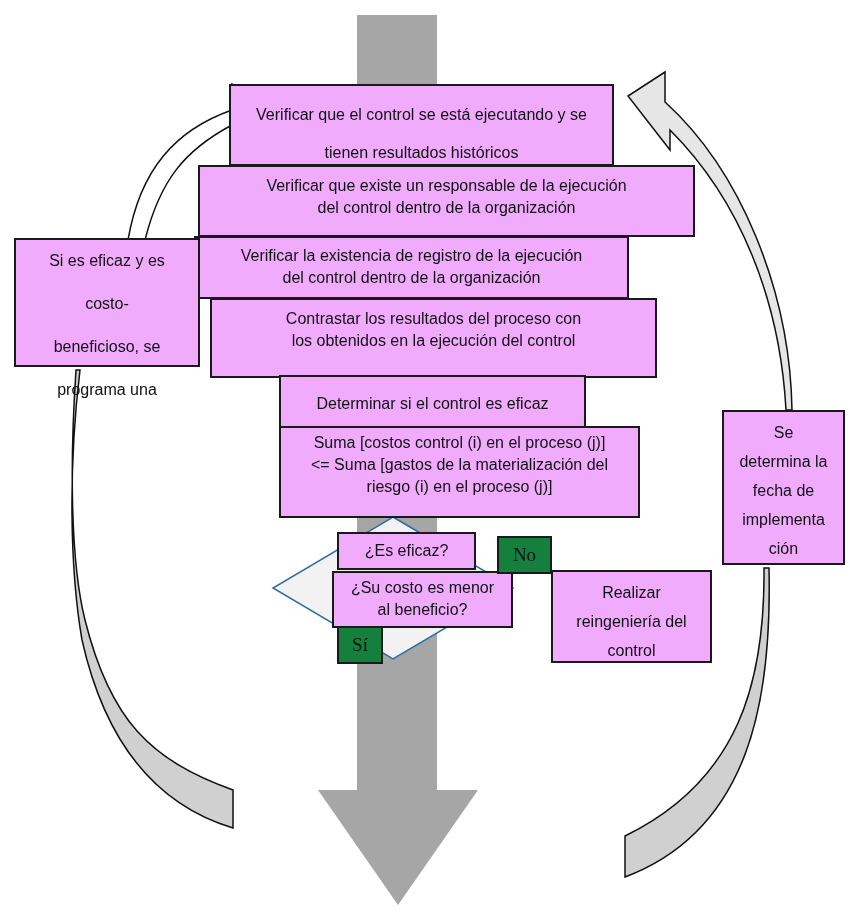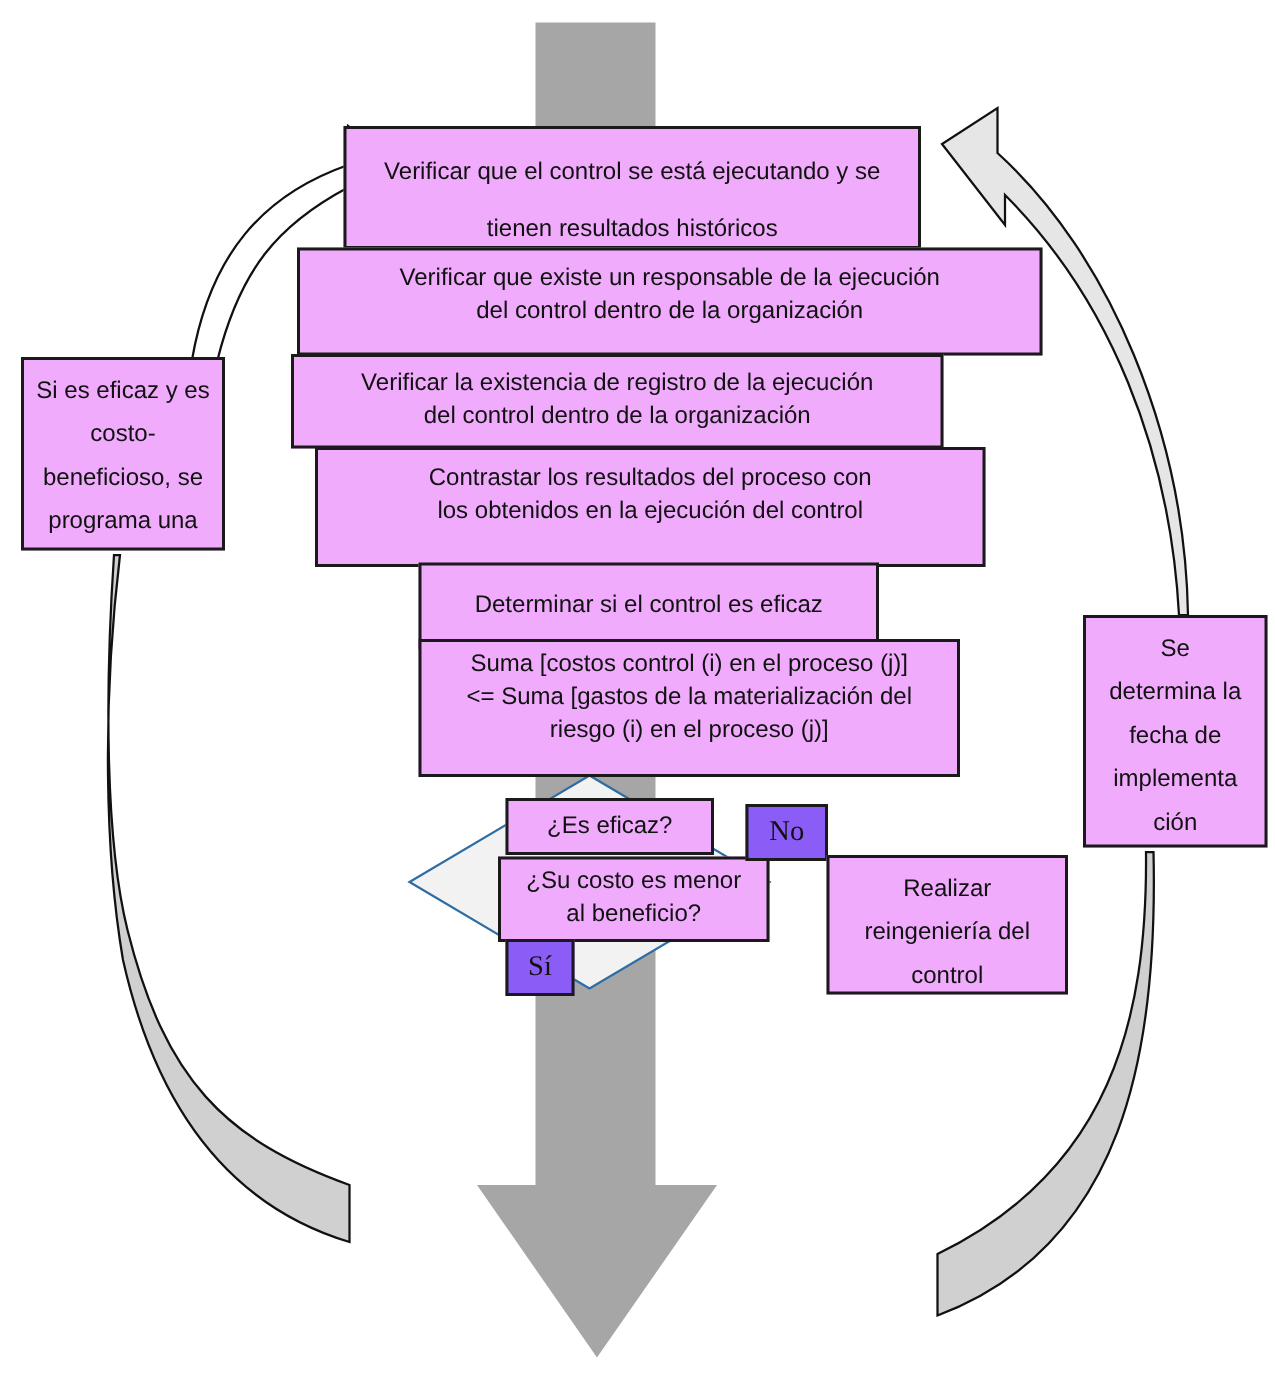--- a/index.html
+++ b/index.html
@@ -3,21 +3,21 @@
 <meta charset="utf-8">
 <style>
   html, body { margin: 0; padding: 0; background: #ffffff; }
   #canvas { position: relative; width: 850px; height: 920px; overflow: hidden; background: #ffffff;
             font-family: "Liberation Sans", sans-serif; color: #111; }
   svg.bg { position: absolute; left: 0; top: 0; }
   .box { position: absolute; box-sizing: border-box; background: #f0abfc; border: 2px solid #1a1a1a;
          display: flex; flex-direction: column; align-items: center; text-align: center;
          font-size: 16px; line-height: 22px; }
   .box span { display: block; white-space: nowrap; }
-  .tag { position: absolute; box-sizing: border-box; background: #8b5cf6; border: 2px solid #1a1a1a;
+  .tag { position: absolute; box-sizing: border-box; background: #15803d; border: 2px solid #1a1a1a;
          font-family: "Liberation Serif", serif; font-size: 19px; display: flex; align-items: center;
          justify-content: center; }
 </style>
 </head>
 <body>
 
 <div id="canvas">
 
   <svg class="bg" width="850" height="920">
 
@@ -78,21 +78,21 @@
   <div class="tag" style="left:337px; top:626px; width:46px; height:38px;">
     <span>Sí</span>
   </div>
 
   <div class="box" style="left:551px; top:570px; width:161px; height:93px; padding-top:6px; line-height:29px;">
     <span>Realizar</span>
     <span>reingeniería del</span>
     <span>control</span>
   </div>
 
-  <div class="box" style="left:14px; top:238px; width:136px; height:129px; padding-top:6px; line-height:29px;">
+  <div class="box" style="left:14px; top:238px; width:186px; height:129px; padding-top:6px; line-height:29px;gap:14px;">
     <span>Si es eficaz y es</span>
     <span>costo-</span>
     <span>beneficioso, se</span>
     <span>programa una</span>
   </div>
 
   <div class="box" style="left:722px; top:410px; width:123px; height:155px; padding-top:6px; line-height:29px;">
     <span>Se</span>
     <span>determina la</span>
     <span>fecha de</span>

